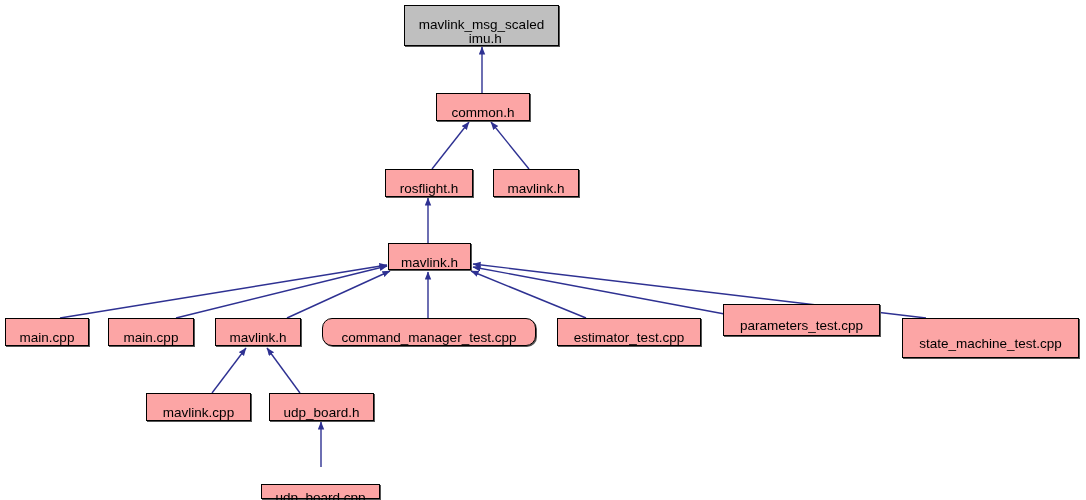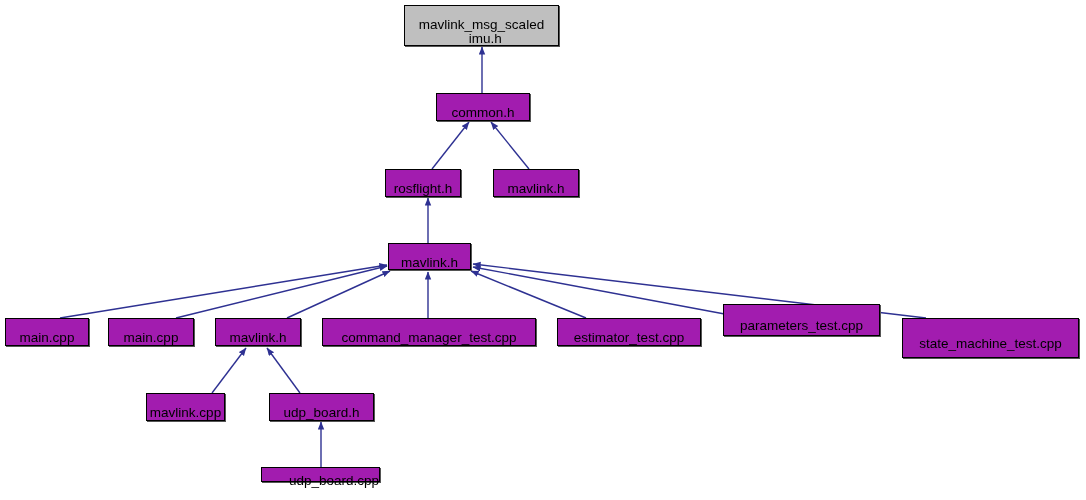--- a/index.html
+++ b/index.html
@@ -20,21 +20,21 @@
     left: 0;
     top: 0;
     width: 1086px;
     height: 500px;
     pointer-events: none;
   }
   .node {
     position: absolute;
     box-sizing: border-box;
     border: 1px solid #000000;
-    background: #a21caf;
+    background: #fca5a5;
     color: #000000;
     font-size: 13.5px;
     line-height: 14px;
     text-align: center;
     display: flex;
     align-items: center;
     justify-content: center;
     white-space: pre;
     letter-spacing: 0px;
     box-shadow: 1px 1px 0 0 #555555;
@@ -72,27 +72,27 @@
         <line x1="926" y1="318" x2="473" y2="264" stroke="#2e3192" stroke-width="1.4" marker-end="url(#arrowhead)"></line>
         <line x1="212" y1="393" x2="246" y2="348" stroke="#2e3192" stroke-width="1.4" marker-end="url(#arrowhead)"></line>
         <line x1="300" y1="393" x2="267" y2="348" stroke="#2e3192" stroke-width="1.4" marker-end="url(#arrowhead)"></line>
         <line x1="321" y1="467" x2="321" y2="422" stroke="#2e3192" stroke-width="1.4" marker-end="url(#arrowhead)"></line>
       </g>
   </svg>
   <div id="nodes">
       <div class="node root" style="left: 404px; top: 5px; width: 155px; height: 41px;"><span>mavlink_msg_scaled
 _imu.h</span></div>
       <div class="node" style="left: 436px; top: 93px; width: 94px; height: 28px;"><span>common.h</span></div>
-      <div class="node" style="left: 385px; top: 169px; width: 76px; height: 28px;"><span>rosflight.h</span></div>
+      <div class="node" style="left: 385px; top: 169px; width: 88px; height: 28px;"><span>rosflight.h</span></div>
       <div class="node" style="left: 493px; top: 169px; width: 86px; height: 28px;"><span>mavlink.h</span></div>
       <div class="node" style="left: 388px; top: 243px; width: 83px; height: 27px;"><span>mavlink.h</span></div>
       <div class="node" style="left: 5px; top: 318px; width: 84px; height: 28px;"><span>main.cpp</span></div>
       <div class="node" style="left: 108px; top: 318px; width: 86px; height: 28px;"><span>main.cpp</span></div>
       <div class="node" style="left: 215px; top: 318px; width: 86px; height: 28px;"><span>mavlink.h</span></div>
-      <div class="node" style="left: 322px; top: 318px; width: 214px; height: 28px;"><span>command_manager_test.cpp</span></div>
+      <div class="node" style="left: 322px; top: 318px; width: 214px; height: 28px; border-radius: 10px;"><span>command_manager_test.cpp</span></div>
       <div class="node" style="left: 557px; top: 318px; width: 144px; height: 28px;"><span>estimator_test.cpp</span></div>
       <div class="node" style="left: 723px; top: 304px; width: 157px; height: 32px;"><span>parameters_test.cpp</span></div>
       <div class="node" style="left: 902px; top: 318px; width: 177px; height: 40px;"><span>state_machine_test.cpp</span></div>
-      <div class="node" style="left: 146px; top: 393px; width: 79px; height: 28px; align-items: flex-end;"><span>mavlink.cpp</span></div>
+      <div class="node" style="left: 146px; top: 393px; width: 105px; height: 28px; align-items: flex-end;"><span>mavlink.cpp</span></div>
       <div class="node" style="left: 269px; top: 393px; width: 105px; height: 28px; align-items: flex-end;"><span>udp_board.h</span></div>
-      <div class="node" style="left: 261px; top: 467px; width: 119px; height: 15px; text-align: right;"><span>udp_board.cpp</span></div>
+      <div class="node" style="left: 261px; top: 484px; width: 119px; height: 15px;"><span>udp_board.cpp</span></div>
     </div>
 </div>
 
 </body></html>

